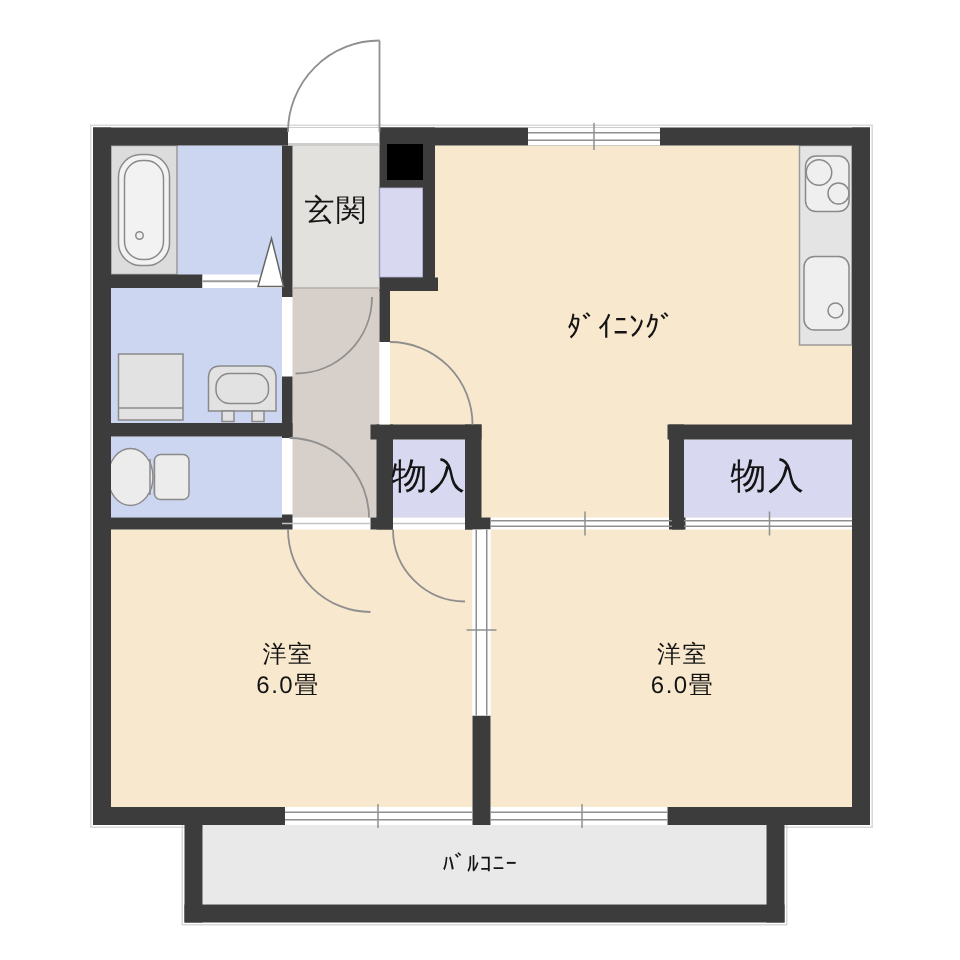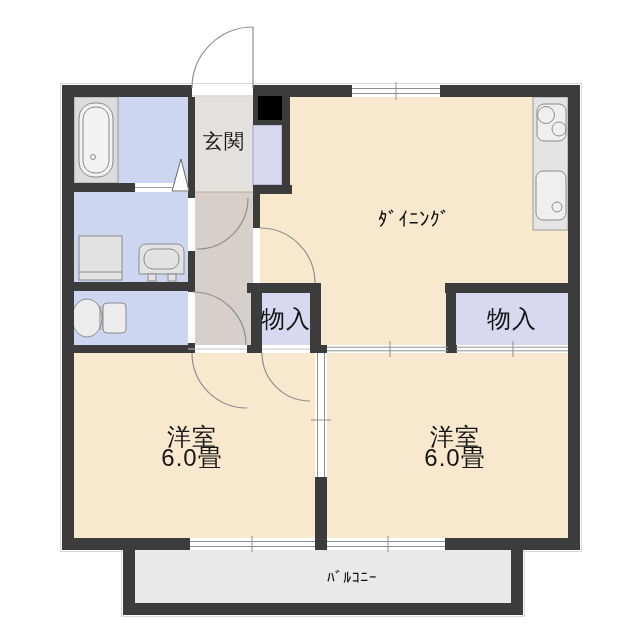--- a/index.html
+++ b/index.html
@@ -9,21 +9,21 @@
   }
   .stage svg{position:absolute;left:0;top:0;}
   .lbl{
     position:absolute;transform:translate(-50%,-50%);
     color:#141414;white-space:nowrap;text-align:center;
     font-weight:500;letter-spacing:1px;line-height:21px;
   }
   .lbl-genkan{font-size:20px;}
   .lbl-dining{font-size:20px;letter-spacing:0.5px;}
   .lbl-closet{font-size:24px;}
-  .lbl-room{font-size:24px;}
+  .lbl-room{font-size:16px;}
   .lbl-balcony{font-size:16px;letter-spacing:0.5px;}
 </style>
 </head>
 <body>
 
 <div class="stage">
 
 <svg width="640" height="640" viewBox="0 0 640 640">
 
   <g>
@@ -187,15 +187,15 @@
 <div class="lbl lbl-room" style="left:192px;top:447px;">
   <div>洋室</div>
   <div>6.0畳</div>
 </div>
 
 <div class="lbl lbl-room" style="left:455px;top:447px;">
   <div>洋室</div>
   <div>6.0畳</div>
 </div>
 
-<div class="lbl lbl-balcony" style="left:320px;top:577px;margin-left:32px;">ﾊﾞﾙｺﾆｰ</div>
+<div class="lbl lbl-balcony" style="left:320px;top:577px;">ﾊﾞﾙｺﾆｰ</div>
 
 </div>
 
 </body></html>

